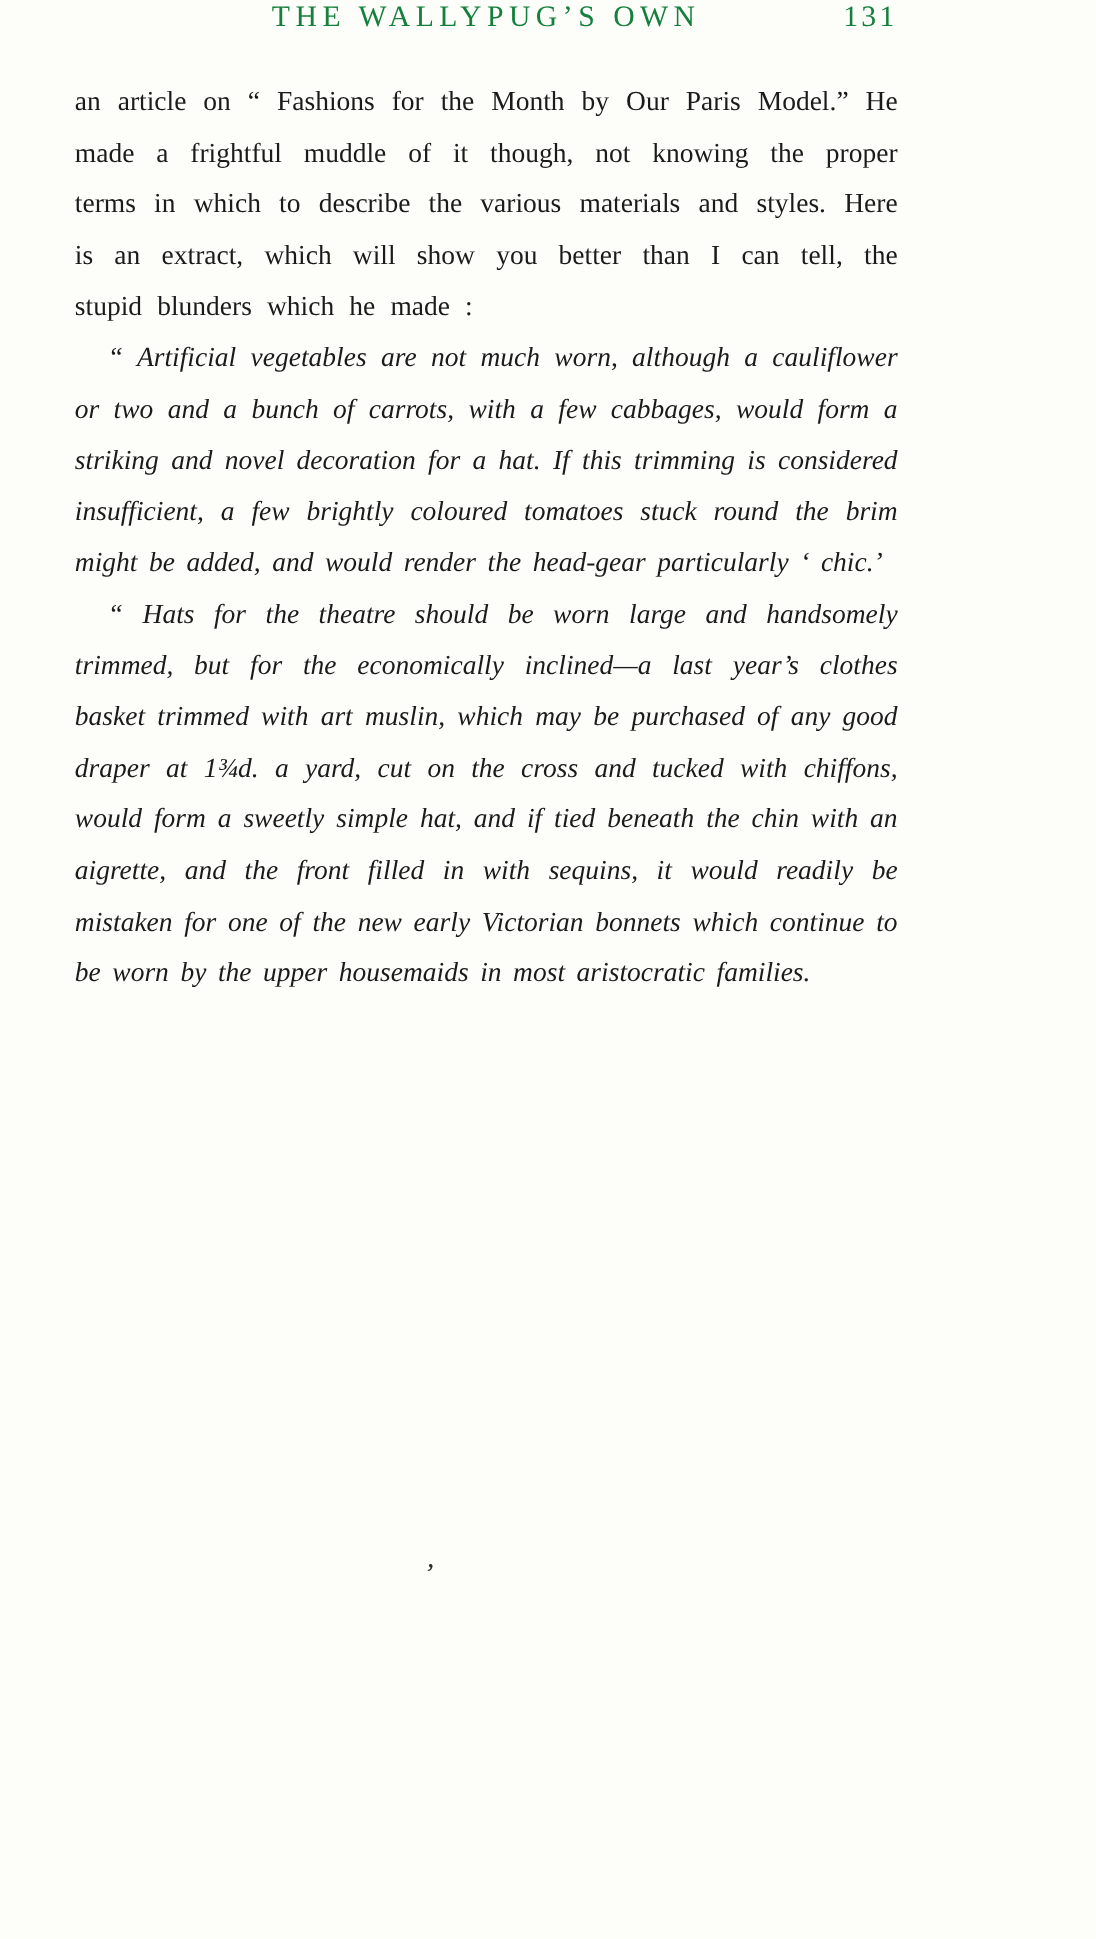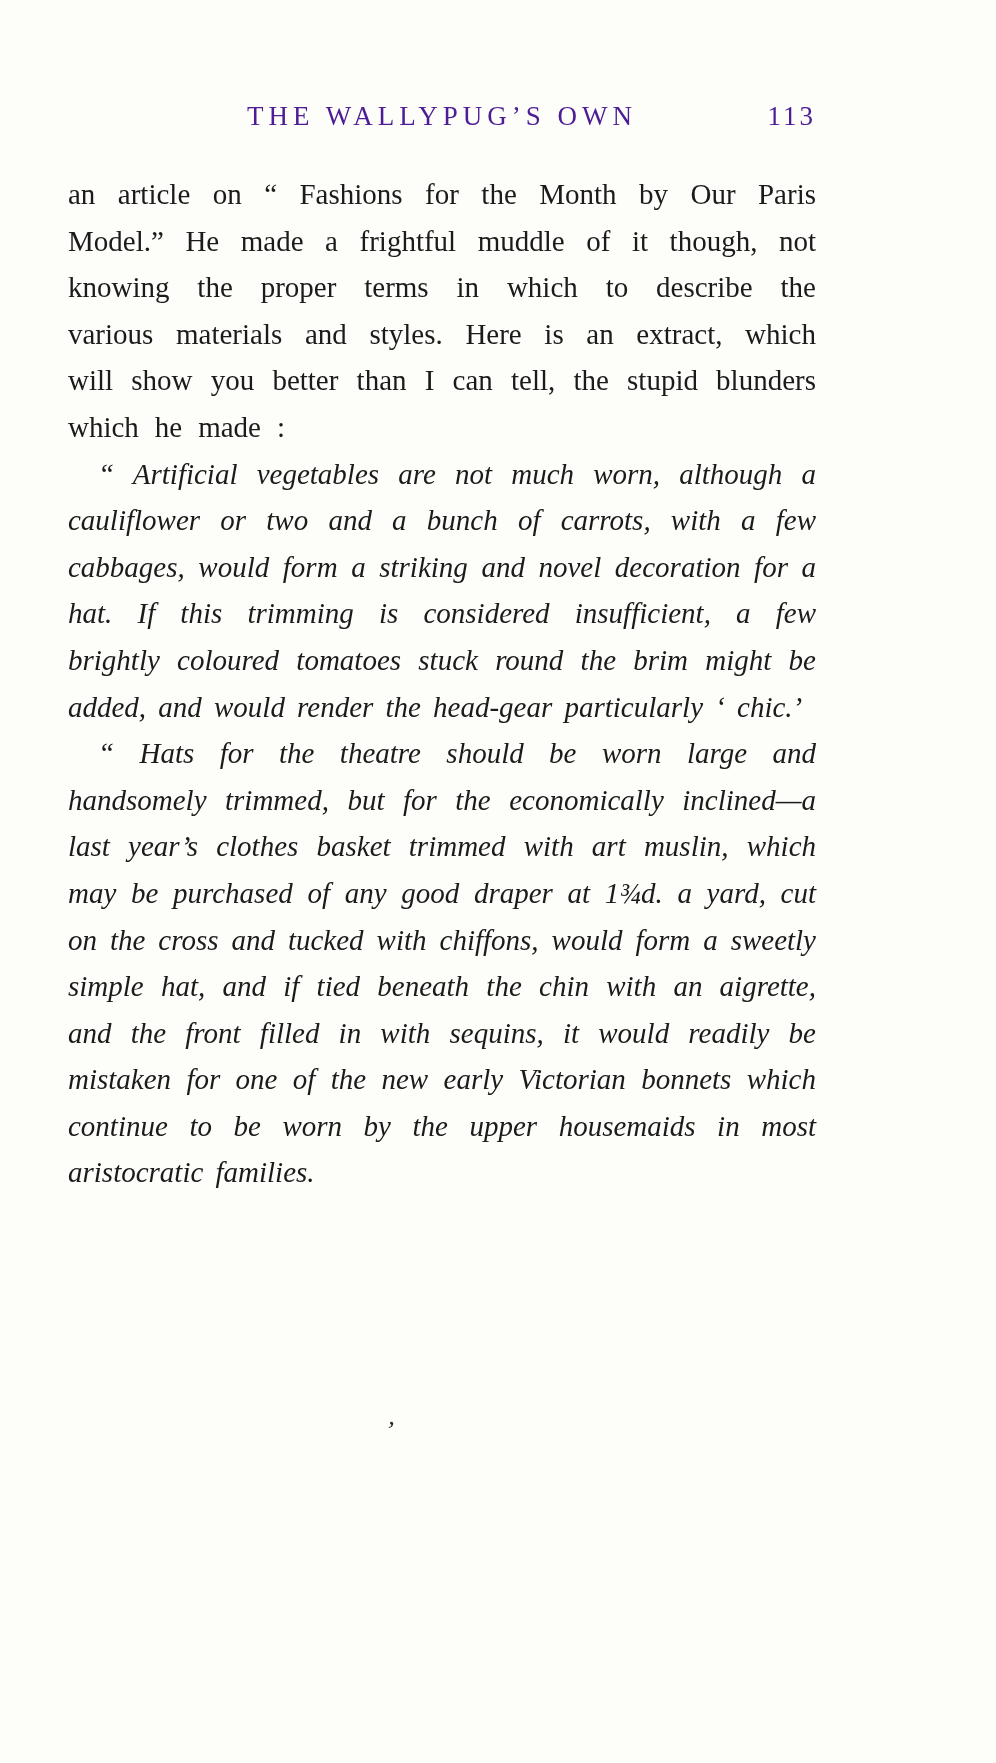--- a/index.html
+++ b/index.html
@@ -14,41 +14,40 @@
     margin: 0 auto;
     background: #fdfdfa;
     color: #1b1b1b;
     font-family: "Liberation Serif", "DejaVu Serif", serif;
     overflow: hidden;
     box-sizing: border-box;
   }
   .page-header {
     position: relative;
     margin: 0 180px 0 68px;
-    padding-top: 101px;
     text-align: center;
     font-size: 27px;
     letter-spacing: 5px;
-    color: #4c1d95;
+    color: #15803d;
     white-space: nowrap;
   }
   .running-title {
     display: inline-block;
   }
   .page-number {
     position: absolute;
     right: 0;
     bottom: 0;
     letter-spacing: 3px;
     font-size: 27px;
   }
   .text-block {
     margin: 39px 180px 0 68px;
     text-align: justify;
-    font-size: 29px;
+    font-size: 25px;
     line-height: 46.6px;
   }
   .text-block p {
     margin: 0;
     padding: 0;
   }
   .p-roman {
     word-spacing: 0.30em;
     font-style: normal;
   }
@@ -66,21 +65,21 @@
     transform: rotate(8deg);
   }
 </style>
 </head>
 <body>
 
 <div class="page">
 
   <header class="page-header">
     <span class="running-title">THE  WALLYPUG’S  OWN</span>
-    <span class="page-number">113</span>
+    <span class="page-number">131</span>
   </header>
 
   <main class="text-block">
     <p class="p-roman">an article on “ Fashions for the Month by Our Paris Model.”   He made a frightful muddle of it though, not knowing the proper terms in which to describe the various materials and styles.   Here is an extract, which will show you better than I can tell, the stupid blunders which he made :</p>
     <p class="p-italic">“ Artificial vegetables are not much worn, although a cauliflower or two and a bunch of carrots, with a few cabbages, would form a striking and novel decoration for a hat.   If this trimming is considered insufficient, a few brightly coloured tomatoes stuck round the brim might be added, and would render the head-gear particularly ‘ chic.’</p>
     <p class="p-italic">“ Hats for the theatre should be worn large and handsomely trimmed, but for the economically inclined—a last year’s clothes basket trimmed with art muslin, which may be purchased of any good draper at 1¾d. a yard, cut on the cross and tucked with chiffons, would form a sweetly simple hat, and if tied beneath the chin with an aigrette, and the front filled in with sequins, it would readily be mistaken for one of the new early Victorian bonnets which continue to be worn by the upper housemaids in most aristocratic families.</p>
   </main>
 
   <div class="footer-mark">’</div>
 

